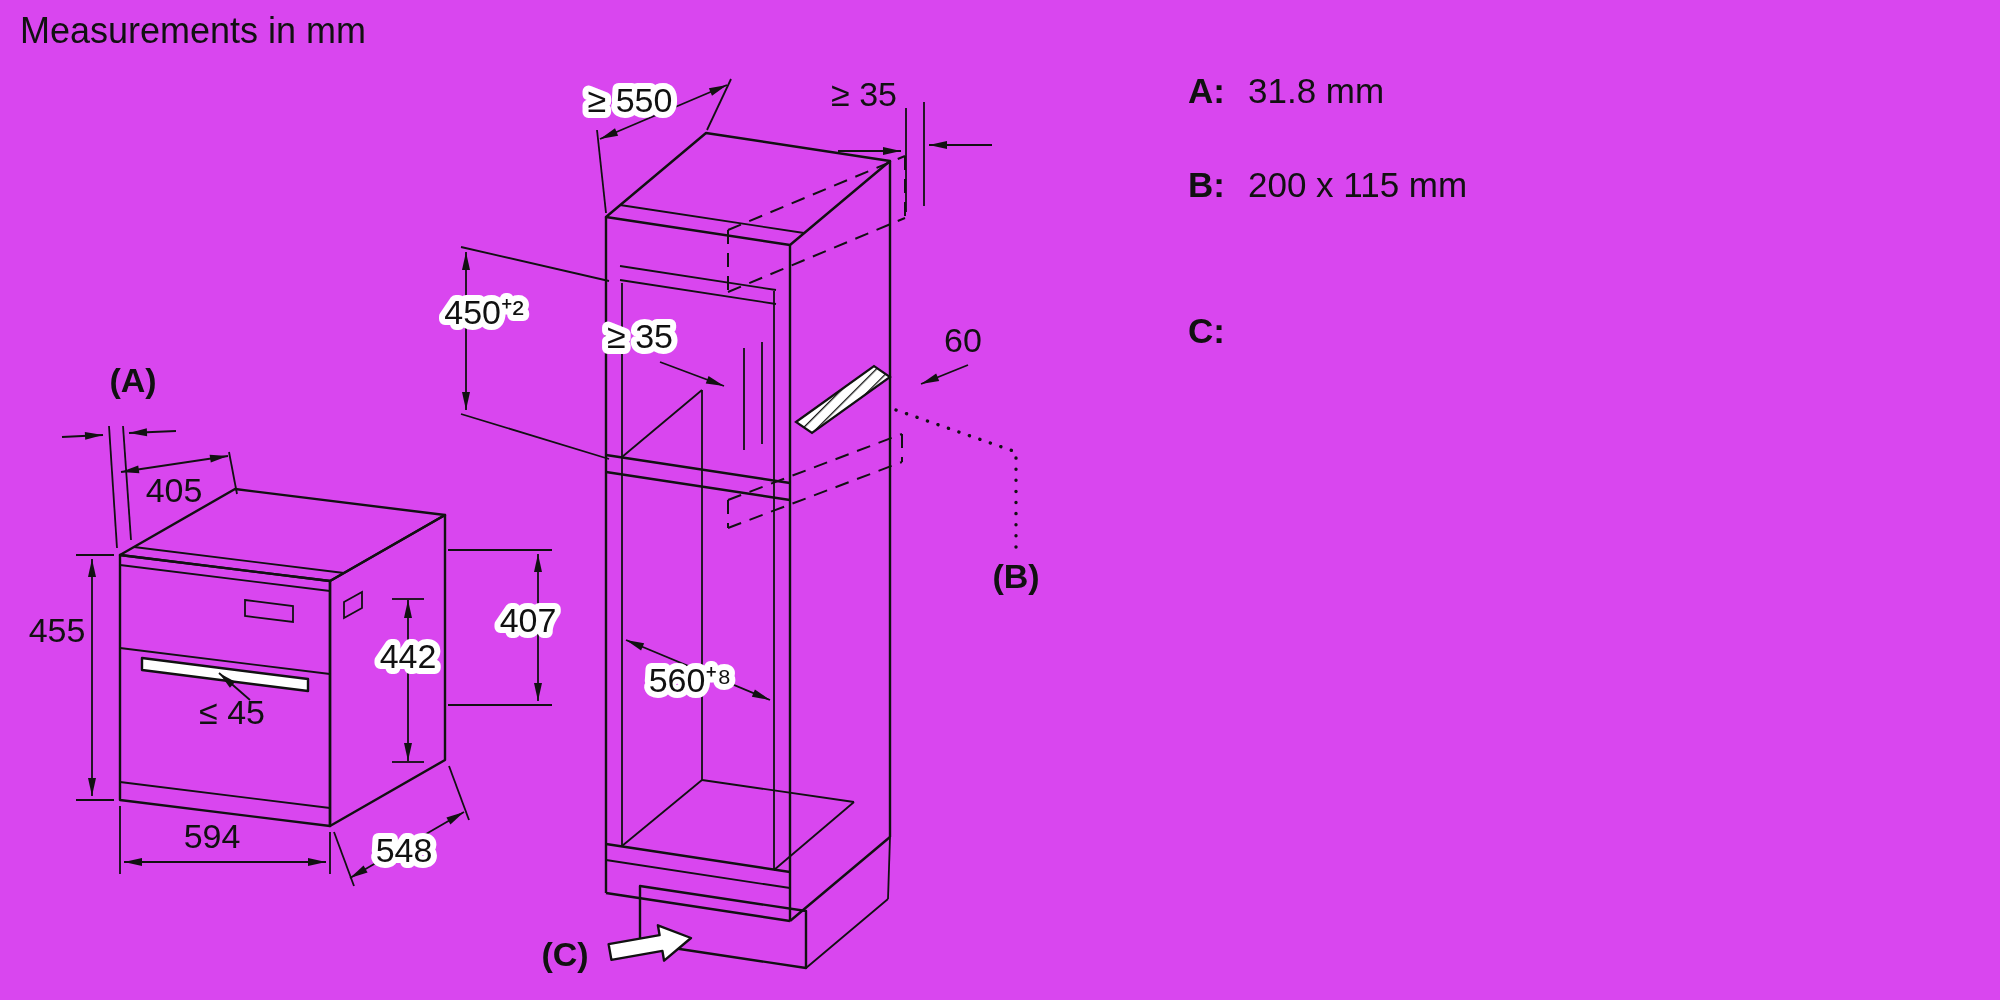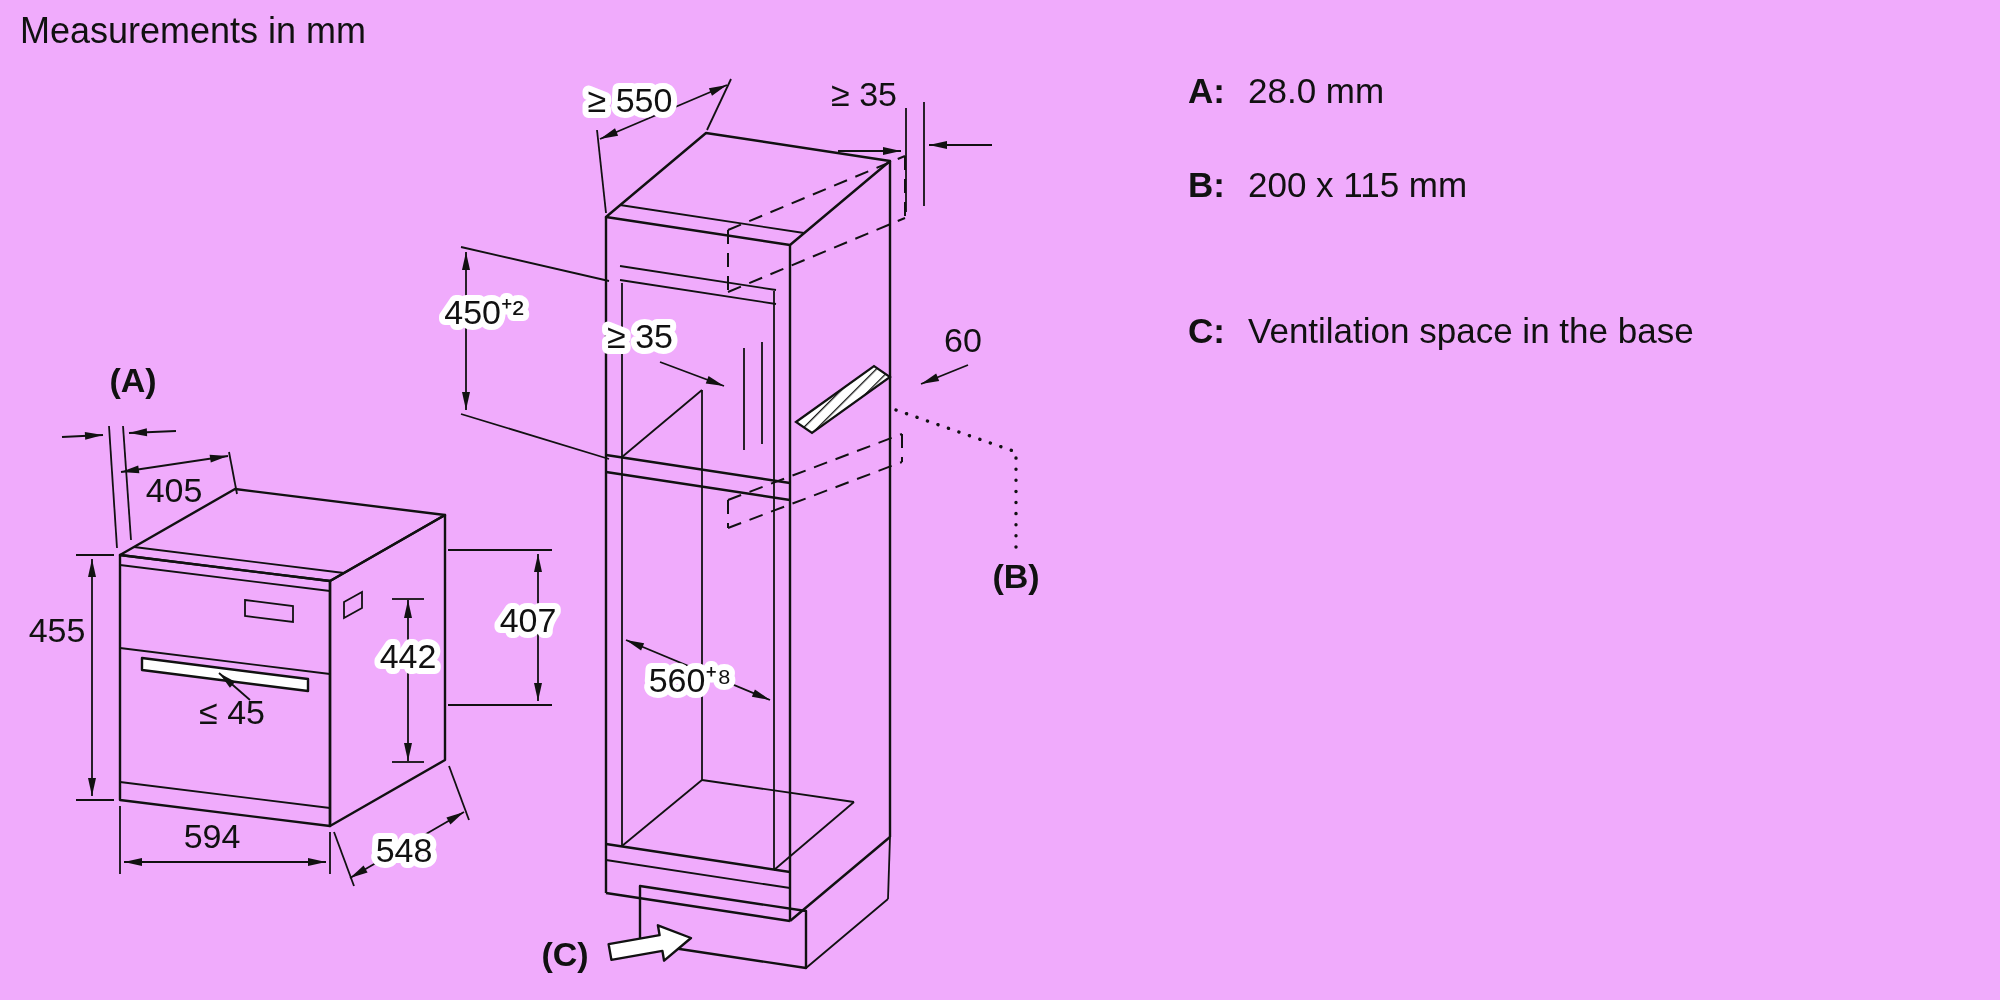--- a/index.html
+++ b/index.html
@@ -1,16 +1,16 @@
 <!DOCTYPE html>
 <html><head>
 <meta charset="utf-8">
 <style>
   html,body{margin:0;padding:0;background:#fff;}
-  .stage{position:relative;width:2000px;height:1000px;background:#f0abfc;overflow:hidden;
+  .stage{position:relative;width:2000px;height:1000px;background:#d946ef;overflow:hidden;
          font-family:"Liberation Sans",sans-serif;color:#111;}
   .title{position:absolute;left:20px;top:10px;font-size:36px;}
   .legend{position:absolute;left:1188px;top:66px;width:760px;font-size:35px;line-height:1.42;}
   .legend-item{position:absolute;display:grid;grid-template-columns:60px 1fr;}
   .legend-item .k{font-weight:bold;}
   .li-a{top:0px;} .li-b{top:94px;} .li-c{top:240px;}
   svg{position:absolute;left:0;top:0;}
   .s{fill:none;stroke:#111;stroke-width:2.4;stroke-linejoin:round;}
   .s2{fill:none;stroke:#111;stroke-width:1.8;}
   .wf{fill:#fff;stroke:#111;stroke-width:2.4;stroke-linejoin:round;}
@@ -25,33 +25,32 @@
 <body>
 
 <div class="stage">
 
   <div class="title">Measurements in mm</div>
 
   <div class="legend">
     <div class="legend-item li-a">
       <span class="k">A:</span>
       <span>
-        <div>28.0 mm</div>
+        <div>31.8 mm</div>
       </span>
     </div>
     <div class="legend-item li-b">
       <span class="k">B:</span>
       <span>
         <div>200 x 115 mm</div>
       </span>
     </div>
     <div class="legend-item li-c">
       <span class="k">C:</span>
       <span>
-        <div>Ventilation space in the base</div>
       </span>
     </div>
   </div>
 
   <svg width="2000" height="1000" viewBox="0 0 2000 1000">
     <defs>
       <marker id="mE" markerUnits="userSpaceOnUse" markerWidth="22" markerHeight="14" refX="20" refY="7" orient="auto">
         <path d="M2,3 L20,7 L2,11 Z" fill="#111"></path>
       </marker>
       <marker id="mS" markerUnits="userSpaceOnUse" markerWidth="22" markerHeight="14" refX="2" refY="7" orient="auto">

